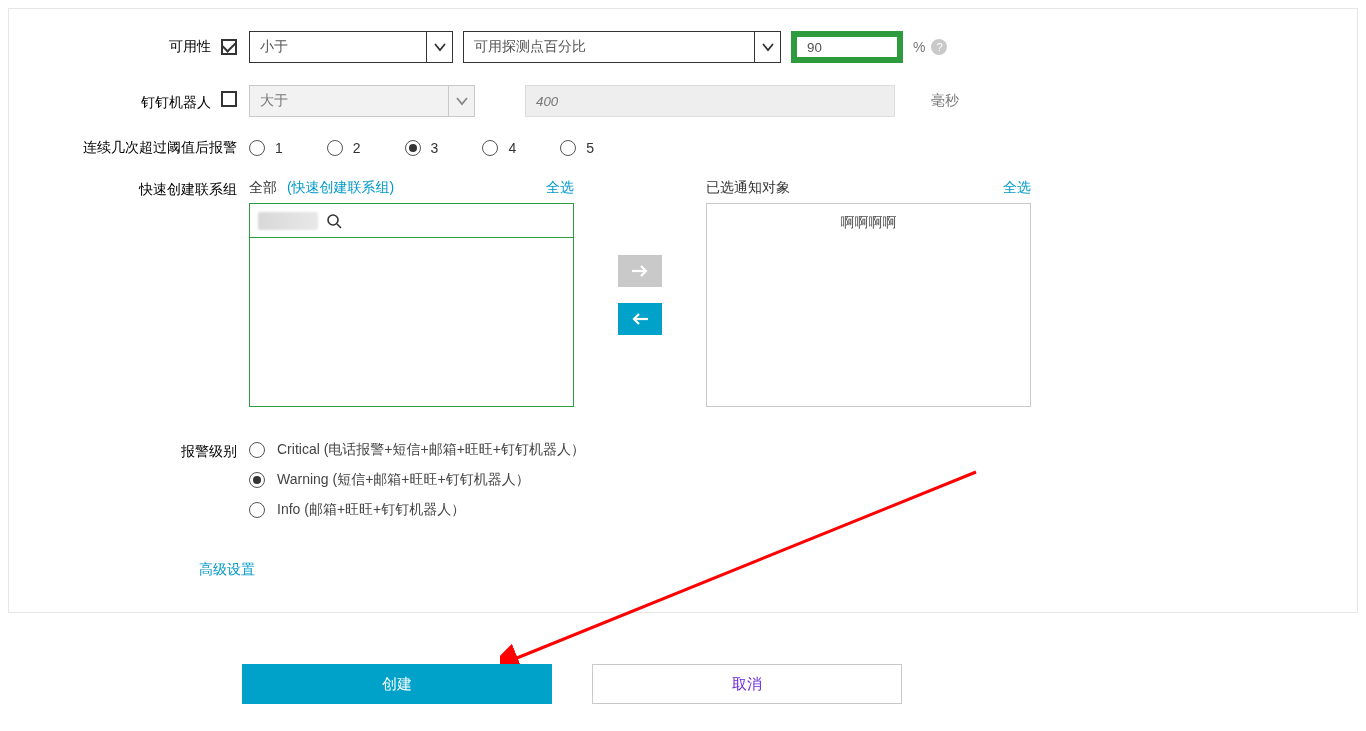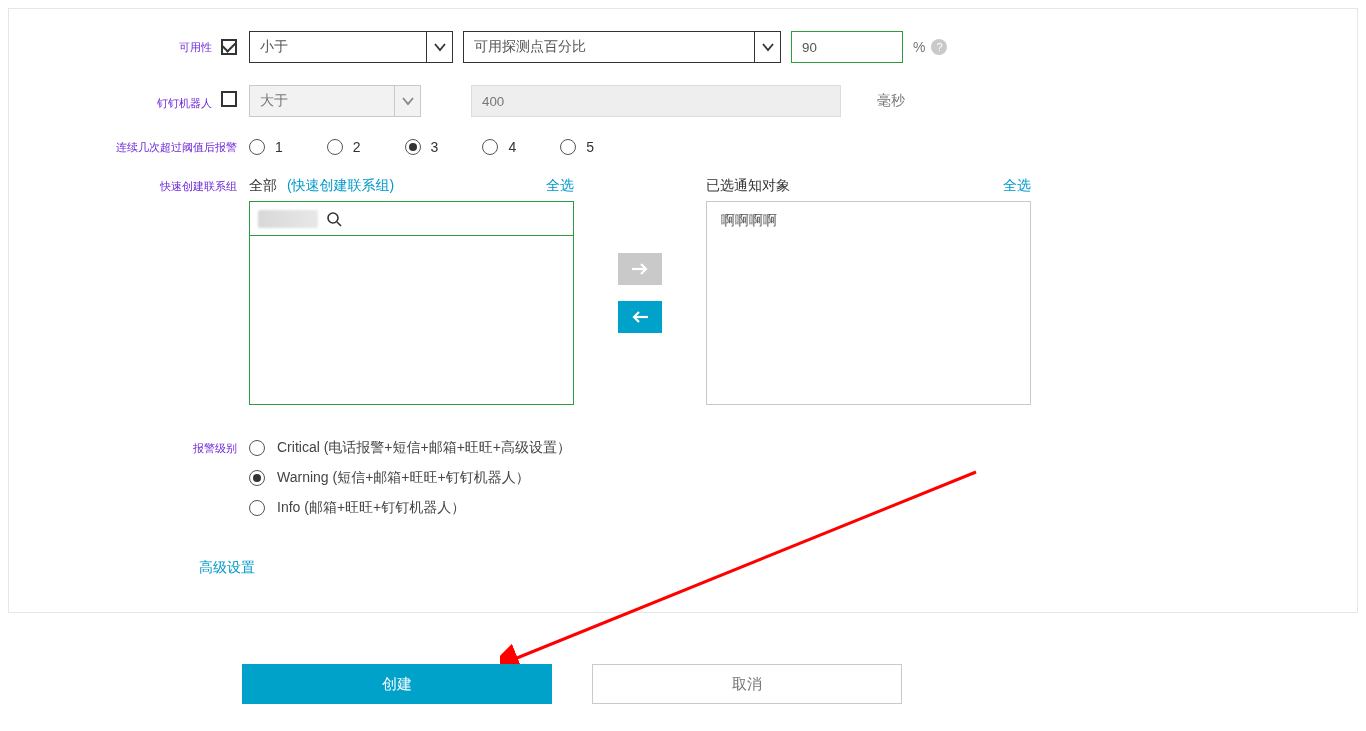--- a/index.html
+++ b/index.html
@@ -1,57 +1,57 @@
 <!DOCTYPE html>
 <html><head>
 <meta charset="utf-8">
 <style>
   * { box-sizing: border-box; }
   html, body { margin: 0; padding: 0; font-family: "Microsoft YaHei", "PingFang SC", Arial, sans-serif; font-size: 14px; color: #333; background: #fff; }
   .page { width: 1366px; height: 731px; position: relative; }
   .panel { position: absolute; left: 8px; top: 8px; width: 1350px; height: 605px; border: 1px solid #e6e6e6; }
   .form-row { display: flex; align-items: center; margin-bottom: 22px; }
   .form-rows { padding-top: 22px; }
-  .label-col { width: 240px; text-align: right; padding-right: 12px; color: #6d28d9; font-size: 11px; }
+  .label-col { width: 240px; text-align: right; padding-right: 12px; color: #000000; font-size: 14px; }
   .ctrl-col { flex: 1; display: flex; align-items: center; gap: 10px; }
   .chk { width: 16px; height: 16px; border: 2px solid #333; display: inline-flex; align-items: center; justify-content: center; margin-left: 6px; cursor: pointer; }
   .chk.checked::after { content: ""; display: block; width: 10px; height: 6px; border-left: 2px solid #333; border-bottom: 2px solid #333; transform: rotate(-45deg) translate(1px,-1px); }
   .select { position: relative; height: 32px; border: 1px solid #333; background: #fff; display: inline-flex; align-items: center; padding: 0 30px 0 10px; color: #555; cursor: pointer; }
   .select .caret { position: absolute; right: 0; top: 0; width: 26px; height: 100%; border-left: 1px solid #333; display: flex; align-items: center; justify-content: center; }
   .select.disabled { background: #f2f2f2; border-color: #c9c9c9; color: #777; cursor: default; }
   .select.disabled .caret { border-left-color: #c9c9c9; }
-  .input-txt { height: 32px; border: 1px solid #d946ef; padding: 0 10px; color: #555; }
+  .input-txt { height: 32px; border: 6px solid #d946ef; padding: 0 10px; color: #555; }
   .input-txt.green { border-color: #2e9b3f; }
   .input-txt.disabled { background: #eeeeee; border: 1px solid #dcdcdc; color: #777; }
   .unit { color: #777; display: inline-flex; align-items: center; gap: 6px; }
   .help-circle { width: 16px; height: 16px; border-radius: 50%; background: #c9c9c9; color: #fff; font-size: 11px; display: inline-flex; align-items: center; justify-content: center; }
   .radio { width: 16px; height: 16px; border: 1.5px solid #555; border-radius: 50%; display: inline-flex; align-items: center; justify-content: center; cursor: pointer; }
   .radio.checked::after { content:""; width: 8px; height: 8px; background:#333; border-radius:50%; }
   .radio-row { display: inline-flex; align-items: center; gap: 10px; margin-right: 34px; }
   .radio-label { color:#333; }
   .link { color: #09c; cursor: pointer; }
   .contacts-area { display:flex; align-items: flex-start; }
-  .col-box { width: 325px; }
+  .col-box { width: 325px; text-align: center; }
   .col-head { display:flex; justify-content: space-between; align-items: center; margin-bottom: 6px; }
   .quick-link { color:#09c; margin-left: 6px; }
   .listbox { border: 1px solid #2e9b3f; width: 325px; height: 204px; background:#fff; }
   .listbox.grey { border-color: #c9c9c9; }
   .searchrow { height: 34px; border-bottom: 1px solid #2e9b3f; display:flex; align-items: center; padding: 0 8px; }
   .searchrow .blur { flex:1; height:18px; background: linear-gradient(90deg,#d8d8d8,#e8e8e8); filter: blur(1px); border-radius:2px; margin-right:8px; max-width:60px; }
   .list-body { padding: 10px 14px; color:#555; }
   .mid-btns { display:flex; flex-direction: column; gap: 16px; padding-top: 76px; margin: 0 34px; }
   .arrow-btn { width: 44px; height: 32px; display:flex; align-items:center; justify-content:center; cursor:pointer; }
   .arrow-btn.grey { background:#c9c9c9; color:#fff; }
   .arrow-btn.blue { background:#00a2ca; color:#fff; }
   .alarm-levels .lvl { display:flex; align-items:center; gap:12px; margin-bottom: 12px; color:#444; }
   .advanced { color:#09c; margin-left: 190px; margin-top: 8px; cursor:pointer; display:inline-block; }
   .footer { position:absolute; left:0; top: 664px; width:1236px; display:flex; gap: 40px; padding-left: 242px; }
   .btn { width: 310px; height: 40px; display:flex; align-items:center; justify-content:center; font-size:15px; cursor:pointer; }
   .btn.primary { background:#00a2ca; color:#fff; }
-  .btn.secondary { background:#fff; color:#737373; border:1px solid #c9c9c9; }
+  .btn.secondary { background:#fff; color:#6d28d9; border:1px solid #c9c9c9; }
 
   .caret-svg { width:12px; height:10px; }
   .search-svg { width:16px; height:16px; }
   .arrow-svg { width:18px; height:14px; }
 
   
   .anno-arrow { position:absolute; pointer-events:none; }
 </style>
 </head>
 <body>
@@ -91,30 +91,30 @@
         </div>
       </div>
 
       
       <div class="form-row">
         <div class="label-col">
           <span>钉钉机器人</span>
           <span class="chk"></span>
         </div>
         <div class="ctrl-col">
-          <div class="select disabled" style="width:172px;">
+          <div class="select disabled" style="width:226px;">
             <span>大于</span>
             <span class="caret">
               <svg class="caret-svg" viewBox="0 0 12 10">
                   <polyline points="1,2 6,8 11,2" fill="none" stroke="#888" stroke-width="1.8"></polyline>
                 </svg>
             </span>
           </div>
           <div style="width:30px;"></div>
-          <input class="input-txt disabled" style="width: 370px;" readonly="" value="400">
+          <input class="input-txt disabled" style="width: 370px; font-style: italic;" readonly="" value="400">
           <span class="unit" style="margin-left:26px;">毫秒</span>
         </div>
       </div>
 
       
       <div class="form-row">
         <div class="label-col">
           <span>连续几次超过阈值后报警</span>
         </div>
         <div class="ctrl-col" id="consec-opts">
@@ -194,21 +194,21 @@
       </div>
 
       
       <div class="form-row" style="align-items:flex-start; margin-top:34px;">
         <div class="label-col" style="padding-top:2px;">
           <span>报警级别</span>
         </div>
         <div class="ctrl-col alarm-levels" id="alarm-opts" style="display:block;">
             <div class="lvl">
               <span class="radio"></span>
-              <span>Critical (电话报警+短信+邮箱+旺旺+高级设置）</span>
+              <span>Critical (电话报警+短信+邮箱+旺旺+钉钉机器人）</span>
             </div>
             <div class="lvl">
               <span class="radio checked"></span>
               <span>Warning (短信+邮箱+旺旺+钉钉机器人）</span>
             </div>
             <div class="lvl">
               <span class="radio"></span>
               <span>Info (邮箱+旺旺+钉钉机器人）</span>
             </div>
           </div>

